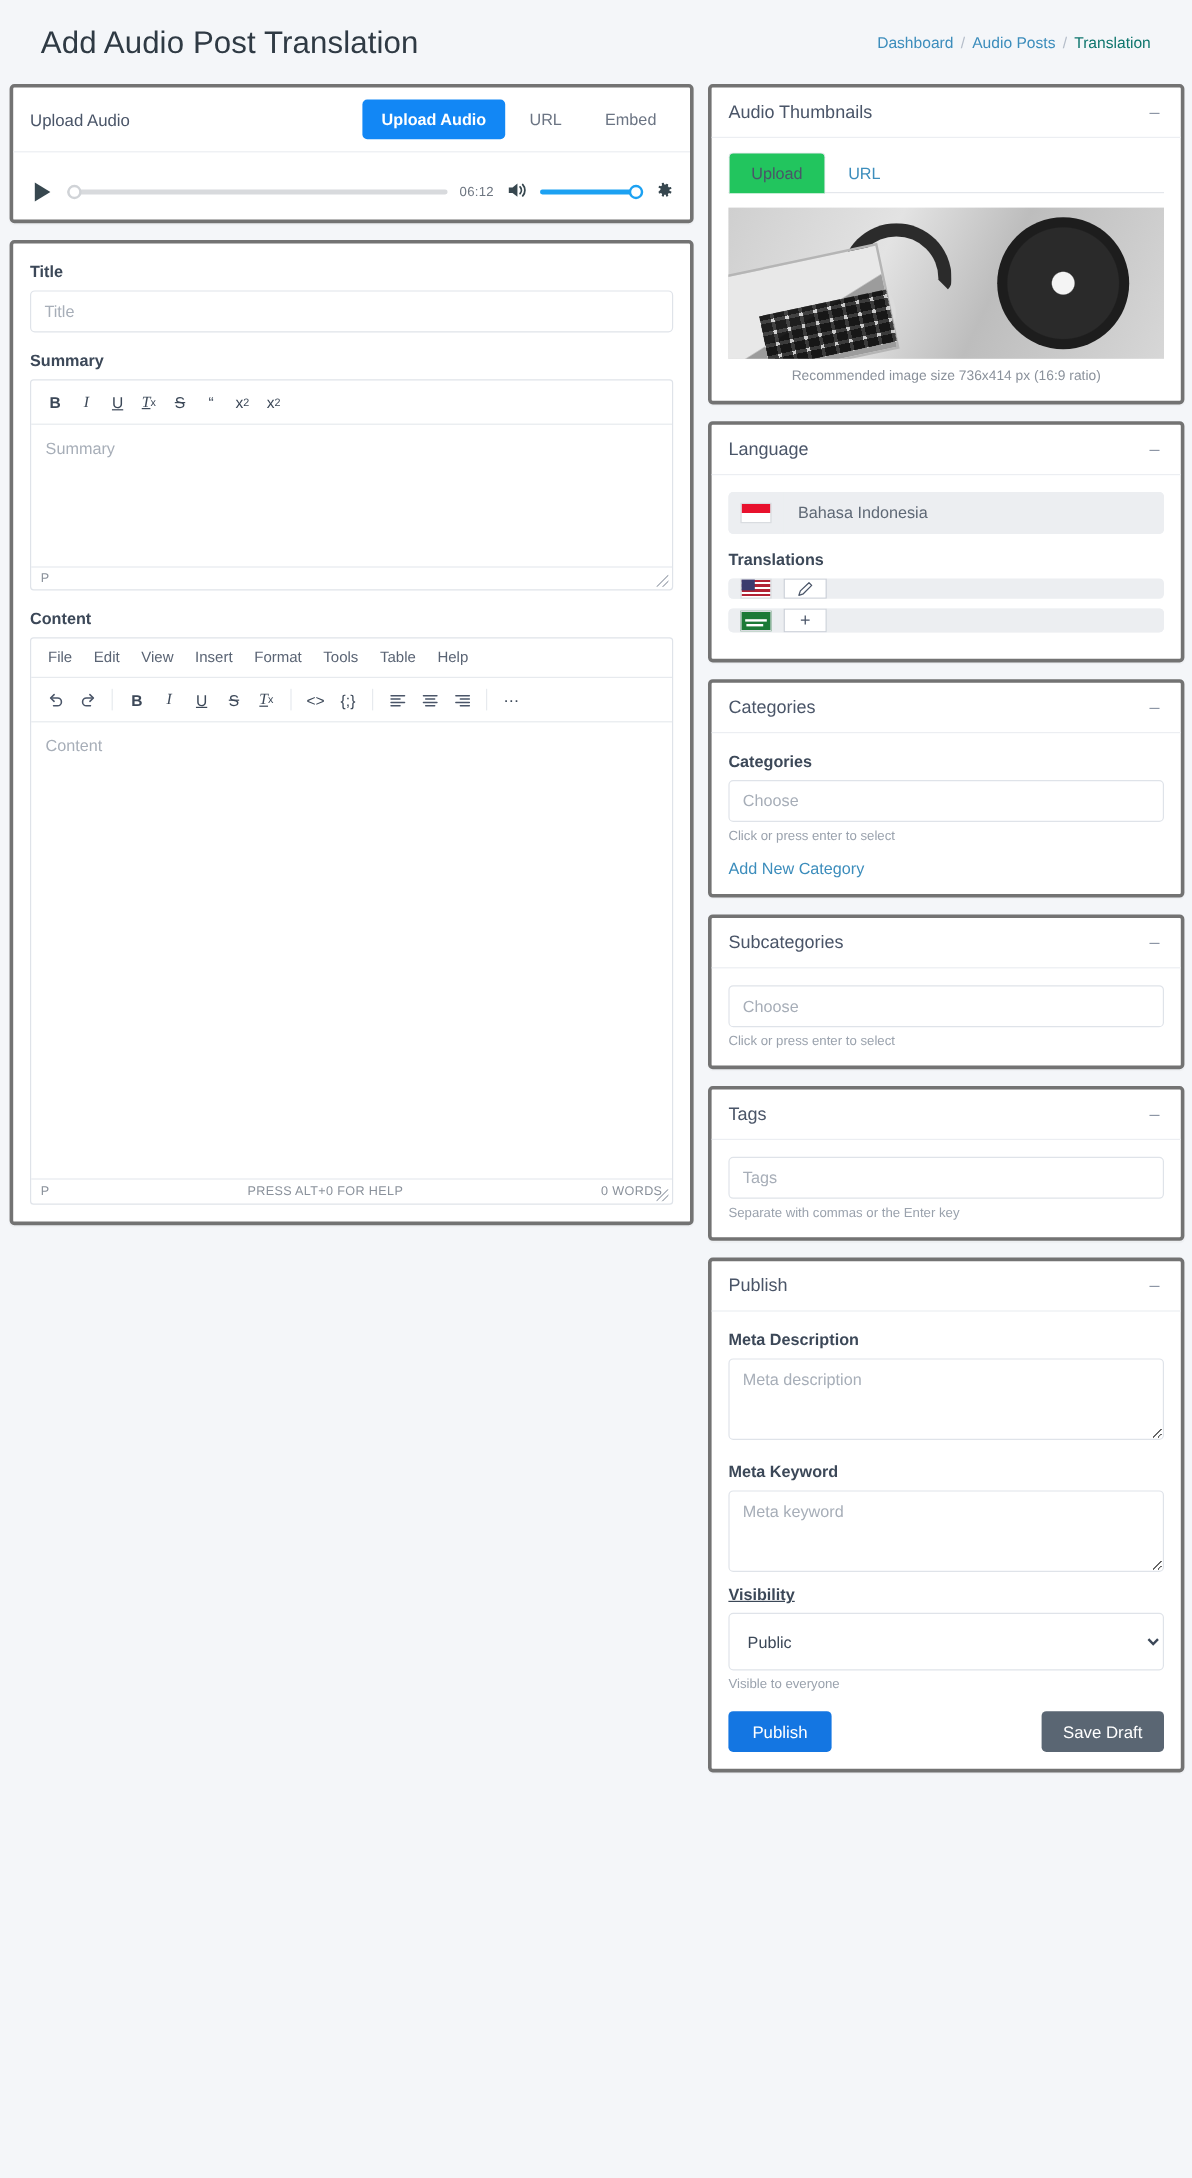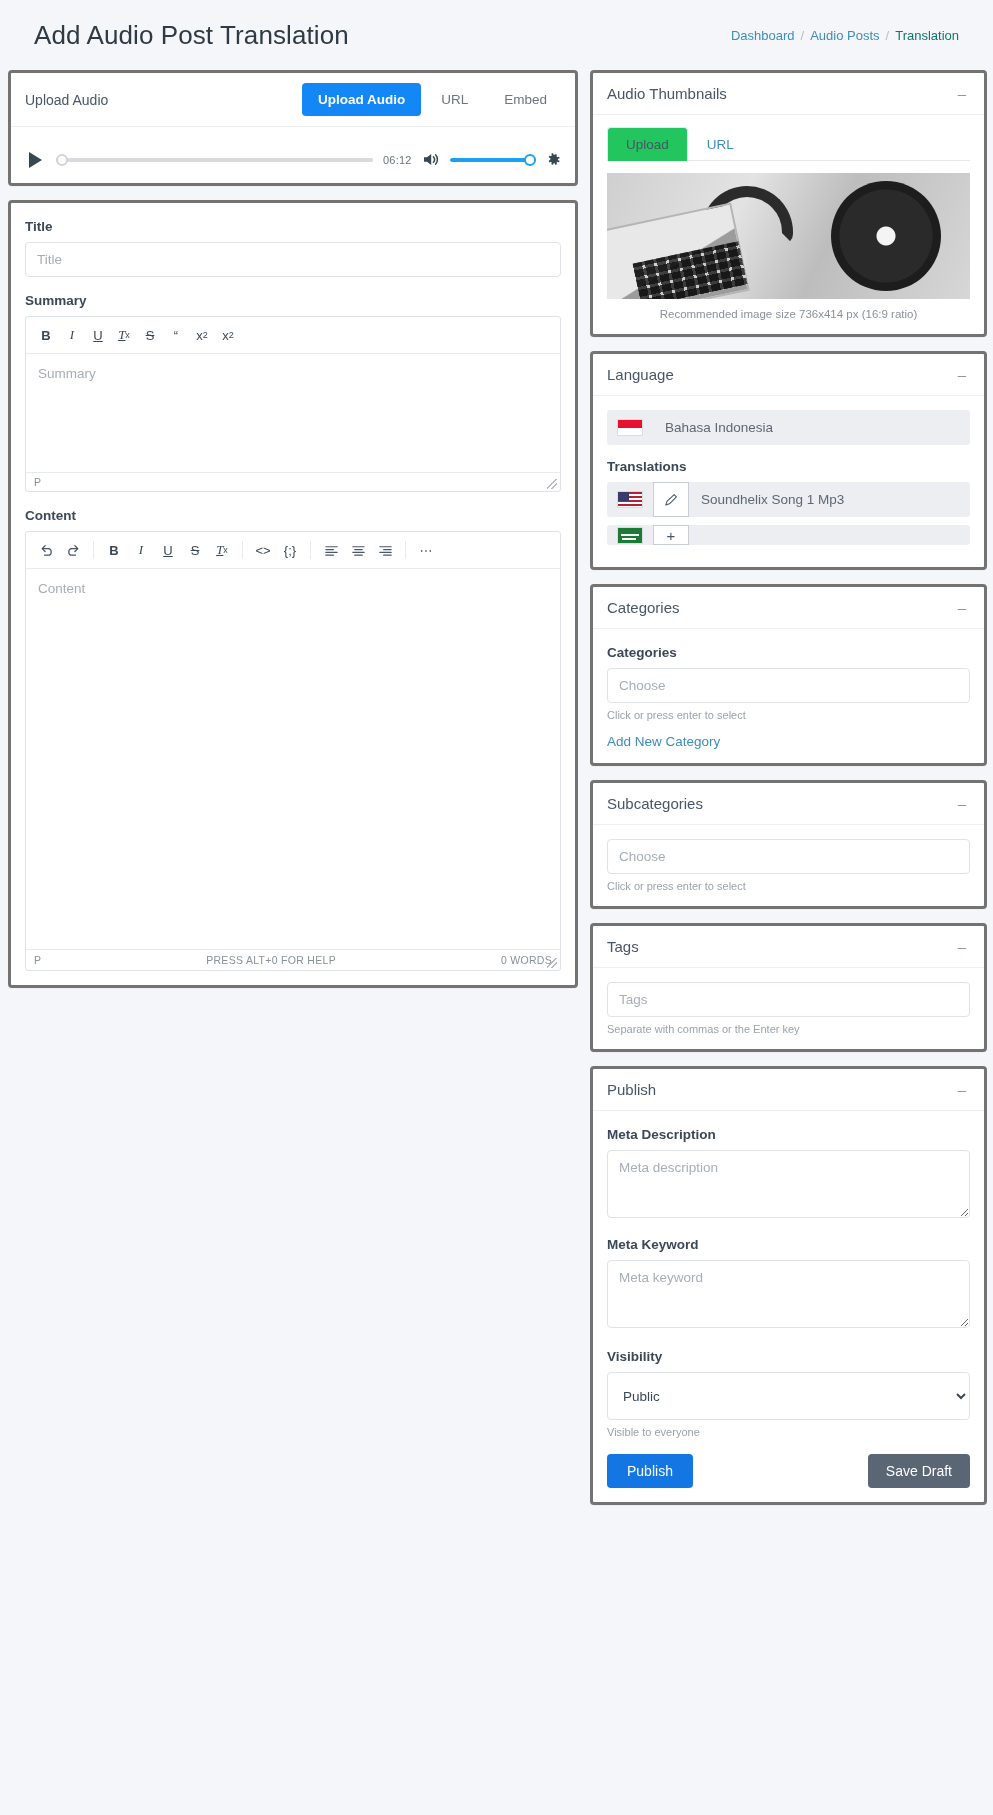--- a/index.html
+++ b/index.html
@@ -361,20 +361,30 @@
             </div>
             <div class="mini-area">Summary</div>
             <div class="mini-status">
               <span>P</span>
               <span class="resize-grip"></span>
             </div>
           </div>
 
           <label class="field-label" style="margin-top:16px;">Content</label>
           <div class="tiny">
+            <div class="tiny-menubar">
+              <div class="mi">File</div>
+              <div class="mi">Edit</div>
+              <div class="mi">View</div>
+              <div class="mi">Insert</div>
+              <div class="mi">Format</div>
+              <div class="mi">Tools</div>
+              <div class="mi">Table</div>
+              <div class="mi">Help</div>
+            </div>
             <div class="tiny-toolbar">
               <div class="tb">
                 <svg width="15" height="15" viewBox="0 0 16 16">
                     <path d="M4 6h5.5a3.5 3.5 0 0 1 0 7H6" stroke="#4a5568" stroke-width="1.4" fill="none" stroke-linecap="round"></path>
                     <path d="M6.5 3L3.4 6l3.1 3" stroke="#4a5568" stroke-width="1.4" fill="none" stroke-linecap="round" stroke-linejoin="round"></path>
                   </svg>
               </div>
               <div class="tb">
                 <svg width="15" height="15" viewBox="0 0 16 16">
                     <path d="M12 6H6.5a3.5 3.5 0 0 0 0 7H10" stroke="#4a5568" stroke-width="1.4" fill="none" stroke-linecap="round"></path>
@@ -470,21 +480,20 @@
 
           <div class="flag-row">
             <div class="flag-box">
               <span class="flag flag-us"></span>
             </div>
             <div class="sq-btn">
               <svg width="14" height="14" viewBox="0 0 16 16">
                   <path d="M11.6 1.8l2.6 2.6-8 8L2 13.8l1.4-4.2z" fill="none" stroke="#4a5568" stroke-width="1.2" stroke-linejoin="round"></path>
                 </svg>
             </div>
-            <div class="flag-text">Soundhelix Song 1 Mp3</div>
           </div>
 
           <div class="flag-row">
             <div class="flag-box">
               <span class="flag flag-sa"></span>
             </div>
             <div class="sq-btn">+</div>
             <div class="flag-text"></div>
           </div>
         </div>
@@ -532,21 +541,21 @@
           <div class="t">Publish</div>
           <div class="collapse-ico">–</div>
         </div>
         <div class="card-body">
           <label class="field-label">Meta Description</label>
           <textarea class="txt ta" placeholder="Meta description" style=""></textarea>
 
           <label class="field-label" style="margin-top:16px;">Meta Keyword</label>
           <textarea class="txt ta-kw" placeholder="Meta keyword" style=""></textarea>
 
-          <label class="field-label" style="margin-top:18px;">Visibility</label>
+          <label class="field-label" style="margin-top:8px;text-decoration:underline;">Visibility</label>
           <select class="txt">
             <option selected="">Public</option>
             <option>Private</option>
           </select>
           <div class="mini-hint">Visible to everyone</div>
 
           <div class="pub-row">
             <button class="btn btn-primary">Publish</button>
             <button class="btn btn-secondary">Save Draft</button>
           </div>

